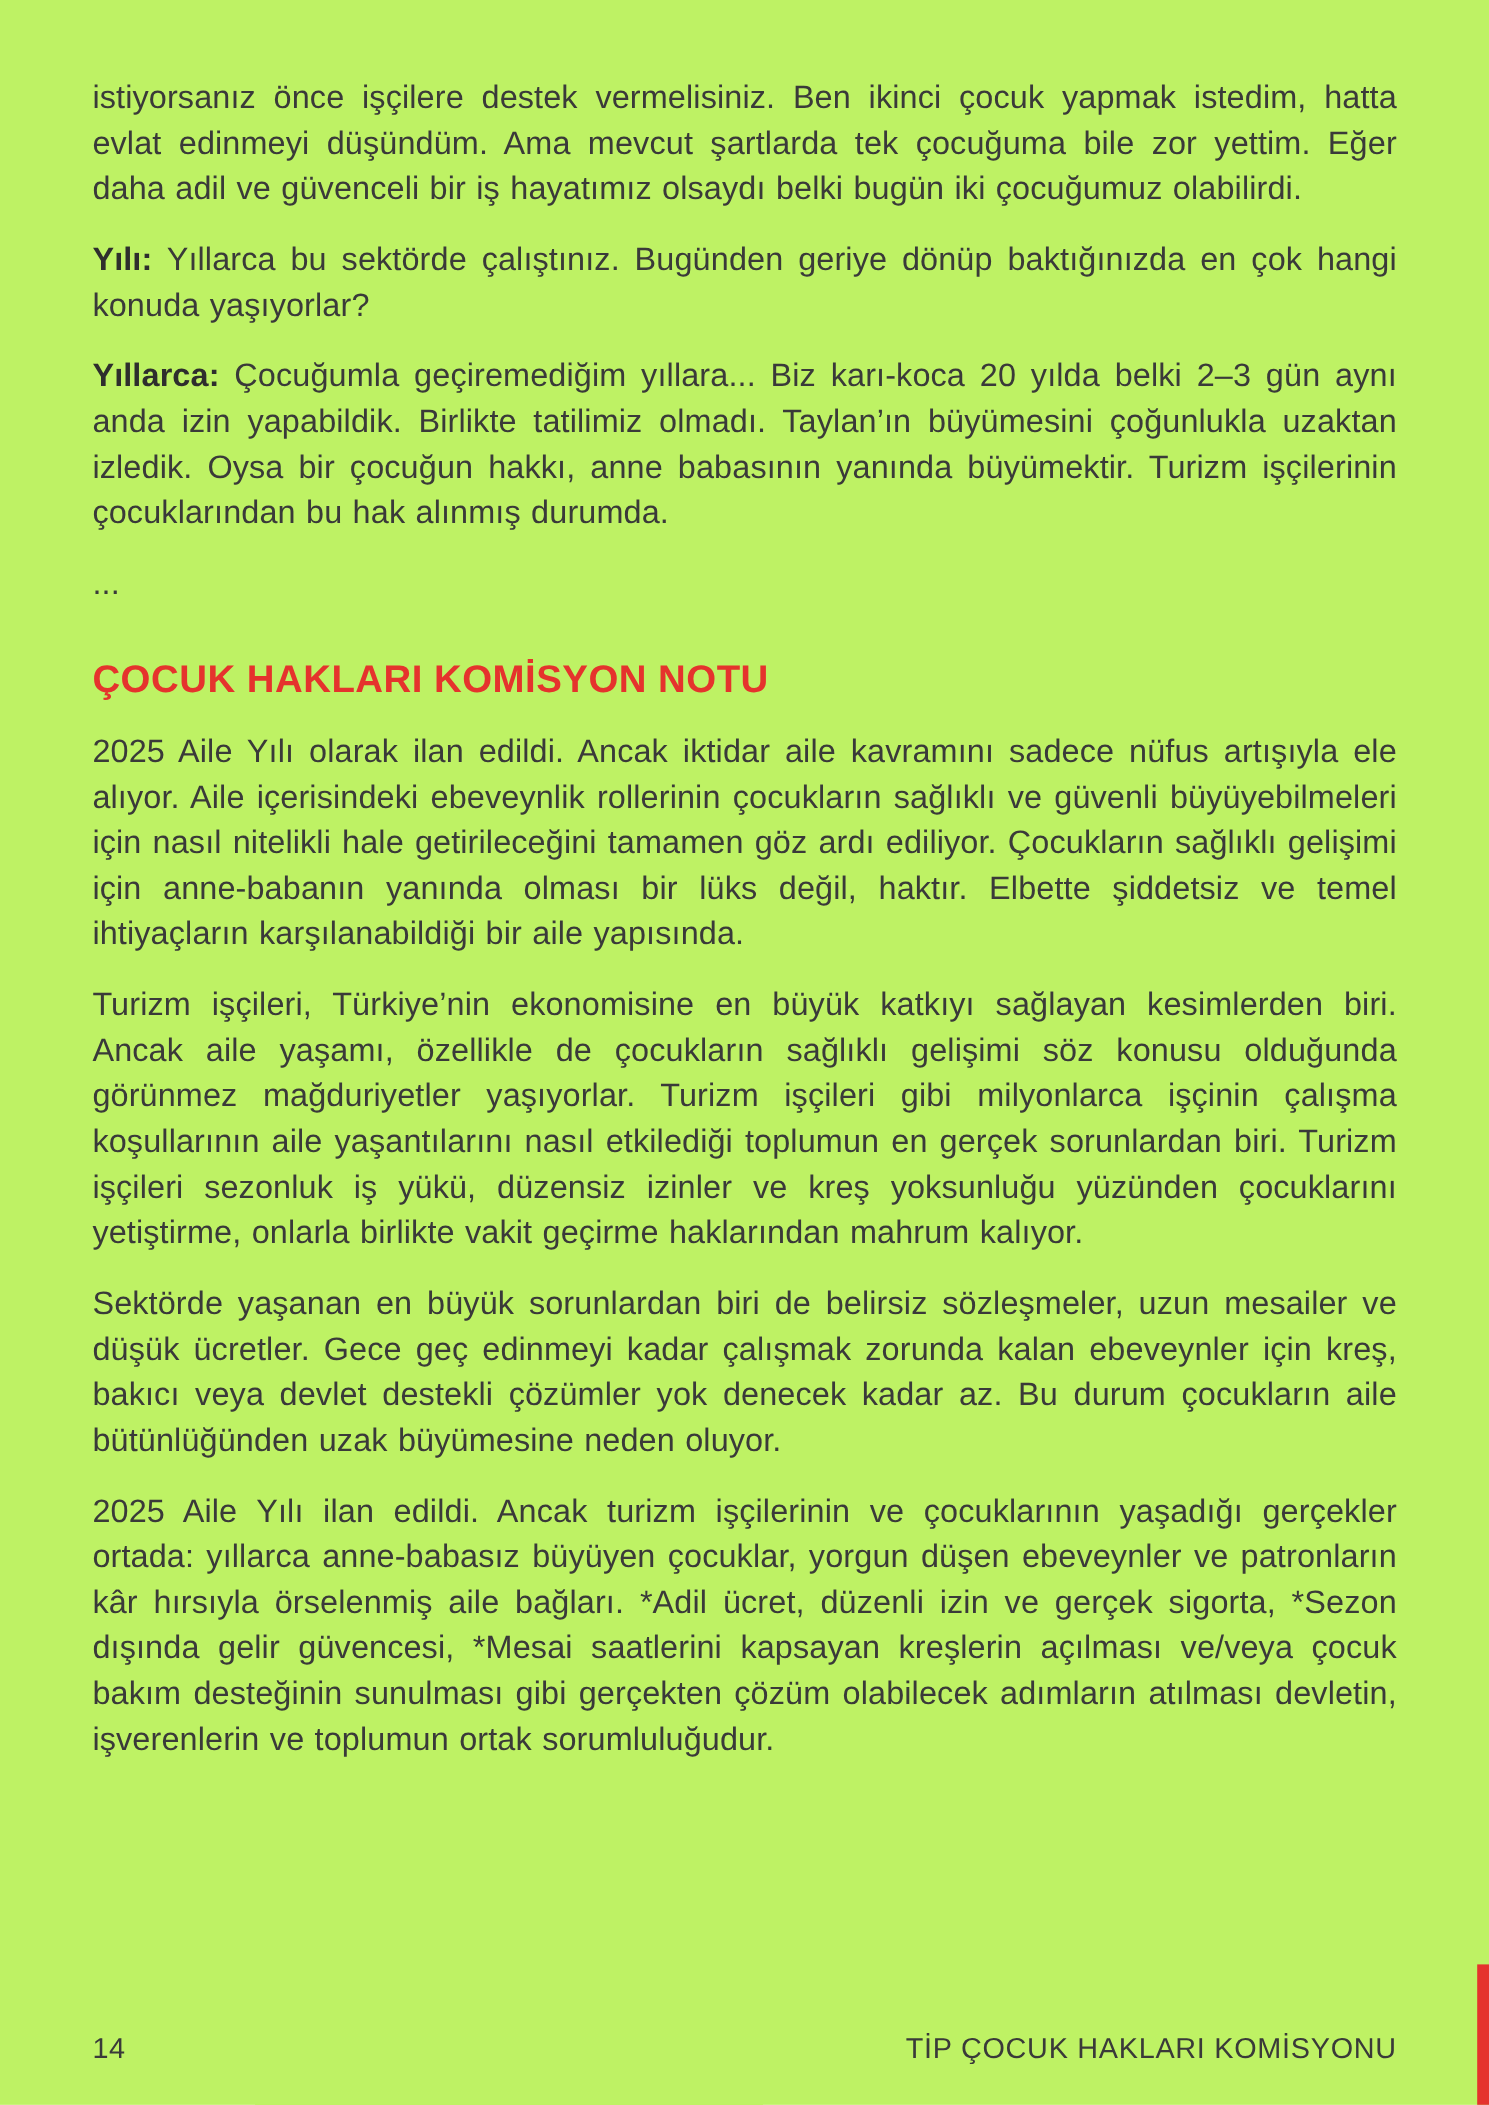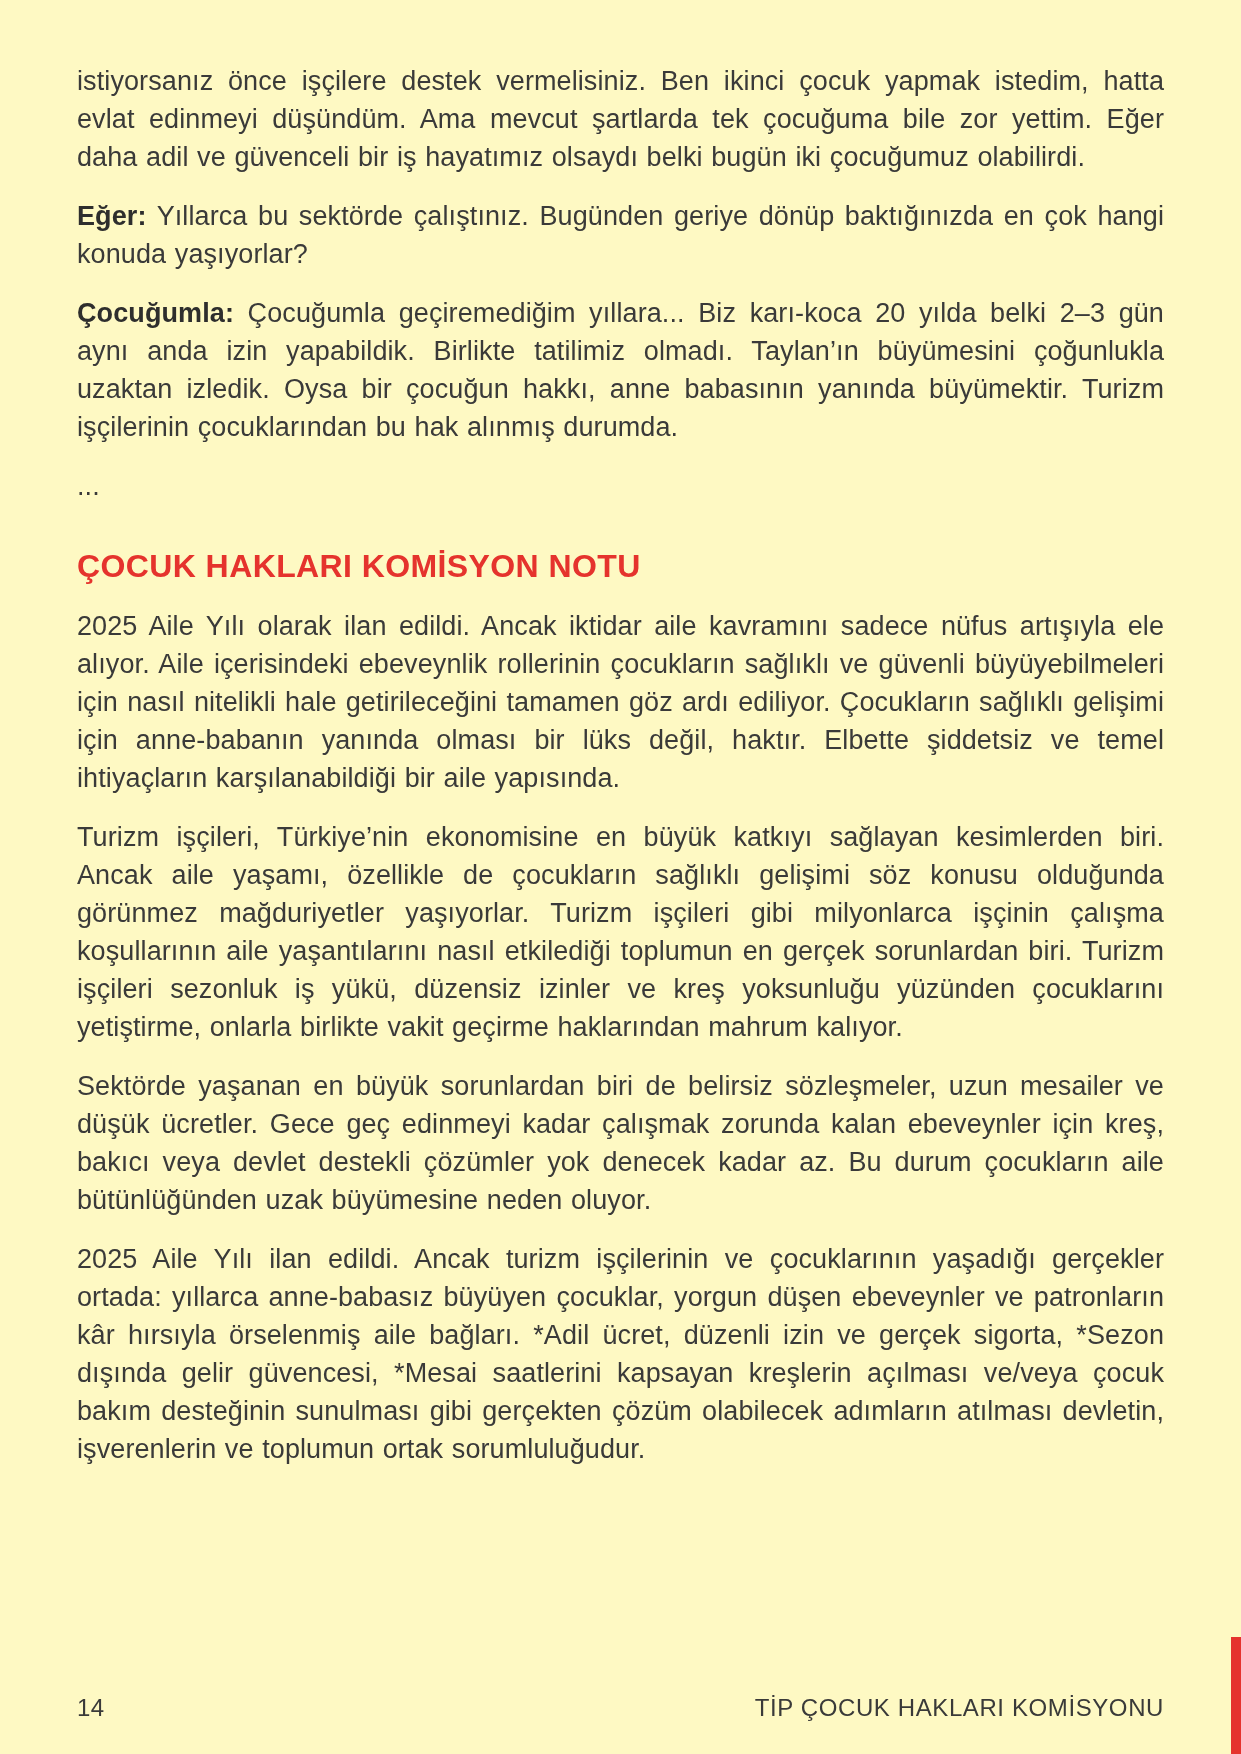--- a/index.html
+++ b/index.html
@@ -7,21 +7,21 @@
   body {
     background: #ffffff;
     font-family: "Liberation Sans", sans-serif;
     position: relative;
     overflow: hidden;
   }
   .page {
     position: relative;
     width: 1241px;
     height: 1754px;
-    background: #fef9c3;
+    background: #bef264;
   }
   .content {
     position: absolute;
     left: 77px;
     right: 77px;
     top: 62px;
   }
   .para {
     font-size: 27px;
     line-height: 38px;
@@ -71,23 +71,23 @@
 </style>
 </head>
 <body>
 
 <div class="page">
 
   <div class="content">
 
     <p class="para">istiyorsanız önce işçilere destek vermelisiniz. Ben ikinci çocuk yapmak istedim, hatta evlat edinmeyi düşündüm. Ama mevcut şartlarda tek çocuğuma bile zor yettim. Eğer daha adil ve güvenceli bir iş hayatımız olsaydı belki bugün iki çocuğumuz olabilirdi.</p>
 
-    <p class="para"><span class="lead">Eğer:</span> <span>Yıllarca bu sektörde çalıştınız. Bugünden geriye dönüp baktığınızda en çok hangi konuda yaşıyorlar?</span></p>
+    <p class="para"><span class="lead">Yılı:</span> <span>Yıllarca bu sektörde çalıştınız. Bugünden geriye dönüp baktığınızda en çok hangi konuda yaşıyorlar?</span></p>
 
-    <p class="para"><span class="lead">Çocuğumla:</span> <span>Çocuğumla geçiremediğim yıllara... Biz karı-koca 20 yılda belki 2–3 gün aynı anda izin yapabildik. Birlikte tatilimiz olmadı. Taylan’ın büyümesini çoğunlukla uzaktan izledik. Oysa bir çocuğun hakkı, anne babasının yanında büyümektir. Turizm işçilerinin çocuklarından bu hak alınmış durumda.</span></p>
+    <p class="para"><span class="lead">Yıllarca:</span> <span>Çocuğumla geçiremediğim yıllara... Biz karı-koca 20 yılda belki 2–3 gün aynı anda izin yapabildik. Birlikte tatilimiz olmadı. Taylan’ın büyümesini çoğunlukla uzaktan izledik. Oysa bir çocuğun hakkı, anne babasının yanında büyümektir. Turizm işçilerinin çocuklarından bu hak alınmış durumda.</span></p>
 
     <p class="para ellipsis">...</p>
 
     <h2 class="section-heading">ÇOCUK HAKLARI KOMİSYON NOTU</h2>
 
     <p class="para">2025 Aile Yılı olarak ilan edildi. Ancak iktidar aile kavramını sadece nüfus artışıyla ele alıyor. Aile içerisindeki ebeveynlik rollerinin çocukların sağlıklı ve güvenli büyüyebilmeleri için nasıl nitelikli hale getirileceğini tamamen göz ardı ediliyor. Çocukların sağlıklı gelişimi için anne-babanın yanında olması bir lüks değil, haktır. Elbette şiddetsiz ve temel ihtiyaçların karşılanabildiği bir aile yapısında.</p>
 
     <p class="para">Turizm işçileri, Türkiye’nin ekonomisine en büyük katkıyı sağlayan kesimlerden biri. Ancak aile yaşamı, özellikle de çocukların sağlıklı gelişimi söz konusu olduğunda görünmez mağduriyetler yaşıyorlar. Turizm işçileri gibi milyonlarca işçinin çalışma koşullarının aile yaşantılarını nasıl etkilediği toplumun en gerçek sorunlardan biri. Turizm işçileri sezonluk iş yükü, düzensiz izinler ve kreş yoksunluğu yüzünden çocuklarını yetiştirme, onlarla birlikte vakit geçirme haklarından mahrum kalıyor.</p>
 
     <p class="para">Sektörde yaşanan en büyük sorunlardan biri de belirsiz sözleşmeler, uzun mesailer ve düşük ücretler. Gece geç edinmeyi kadar çalışmak zorunda kalan ebeveynler için kreş, bakıcı veya devlet destekli çözümler yok denecek kadar az. Bu durum çocukların aile bütünlüğünden uzak büyümesine neden oluyor.</p>

